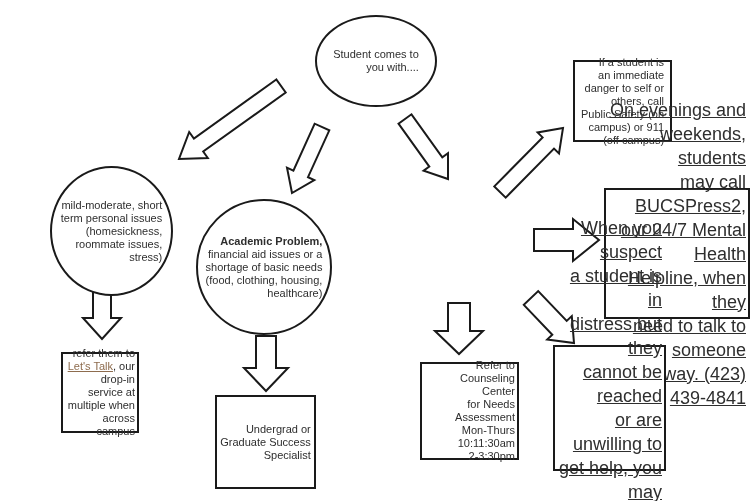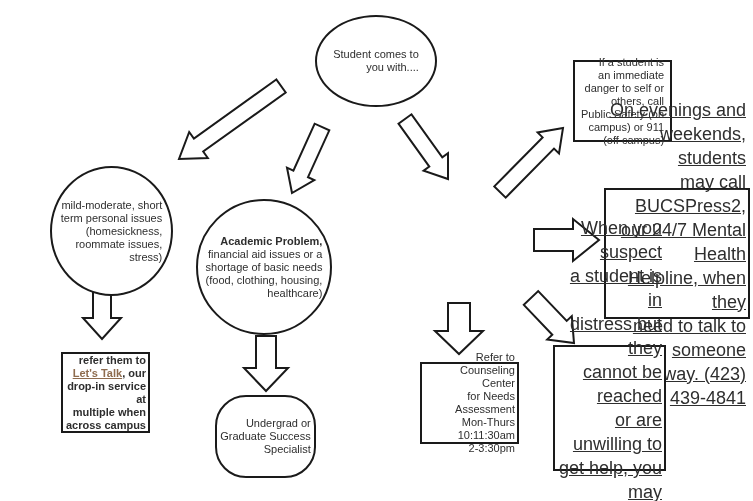--- a/index.html
+++ b/index.html
@@ -27,23 +27,23 @@
   .lg{font-size:18px;line-height:24px;text-decoration:underline;}
   a.doclink{color:var(--link-color);text-decoration:underline;cursor:pointer;}
   b{font-weight:bold;}
 
   #n-start     {left:315px;top:15px; width:122px;height:92px;}
   #n-mild      {left:50px; top:166px;width:123px;height:130px;}
   #n-academic  {left:196px;top:199px;width:136px;height:136px;}
   #n-serious   {left:404px;top:187px;width:126px;height:123px;}
   #n-danger    {left:573px;top:60px; width:99px; height:82px;}
   #n-helpline  {left:604px;top:188px;width:146px;height:131px;}
-  #n-letstalk  {left:61px; top:352px;width:89px; height:81px;font-weight:bold;}
-  #n-success   {left:215px;top:395px;width:101px;height:83px;border-radius:31px;}
-  #n-counseling{left:420px;top:362px;width:99px; height:82px;}
+  #n-letstalk  {left:61px; top:352px;width:78px; height:81px;}
+  #n-success   {left:215px;top:395px;width:101px;height:94px;}
+  #n-counseling{left:420px;top:362px;width:99px; height:98px;}
   #n-care      {left:553px;top:345px;width:113px;height:126px;}
 </style>
 </head>
 <body>
 
 <div id="canvas">
 
   <svg id="arrows" viewBox="0 0 753 501" xmlns="http://www.w3.org/2000/svg">
       <polygon points="276.3,79.5 193.9,138.5 189.2,132 179,159 207.8,158 203.2,151.5 285.7,92.5" fill="#ffffff" stroke="#1a1a1a" stroke-width="2"></polygon>
       <polygon points="314.7,123.7 293.4,170.6 287,167.7 292,193 314.3,180.1 308,177.2 329.3,130.3" fill="#ffffff" stroke="#1a1a1a" stroke-width="2"></polygon>

